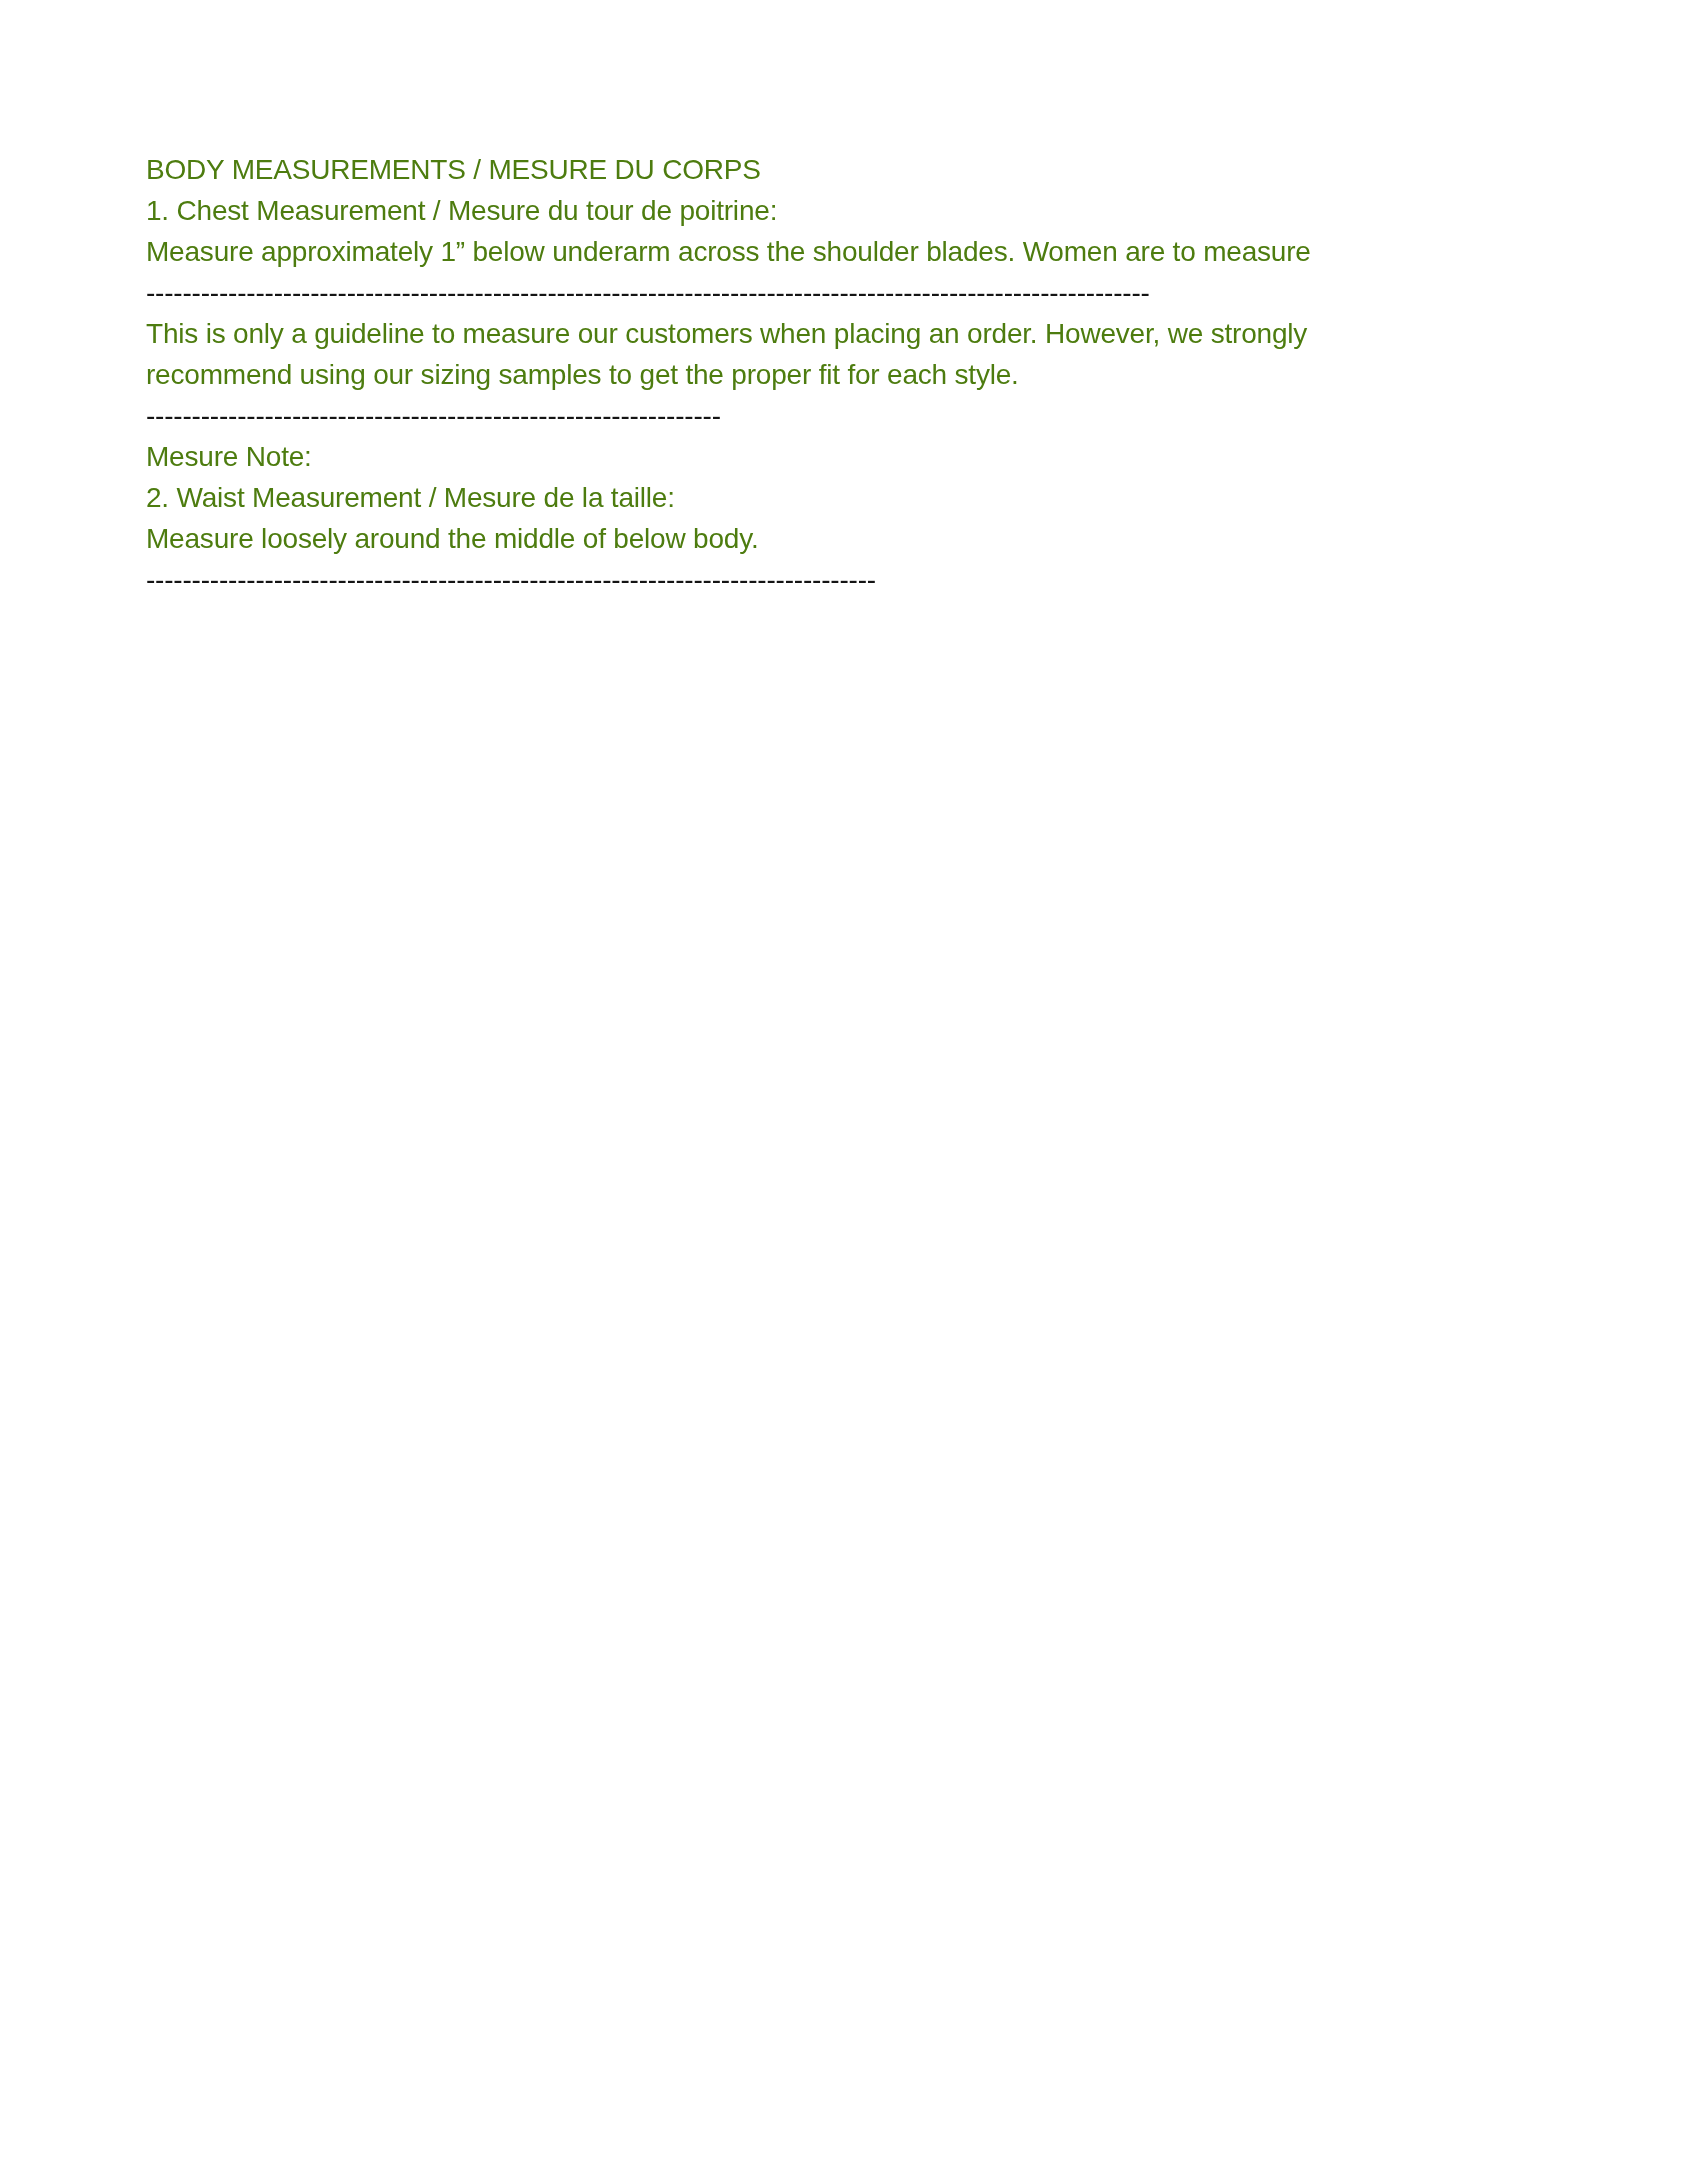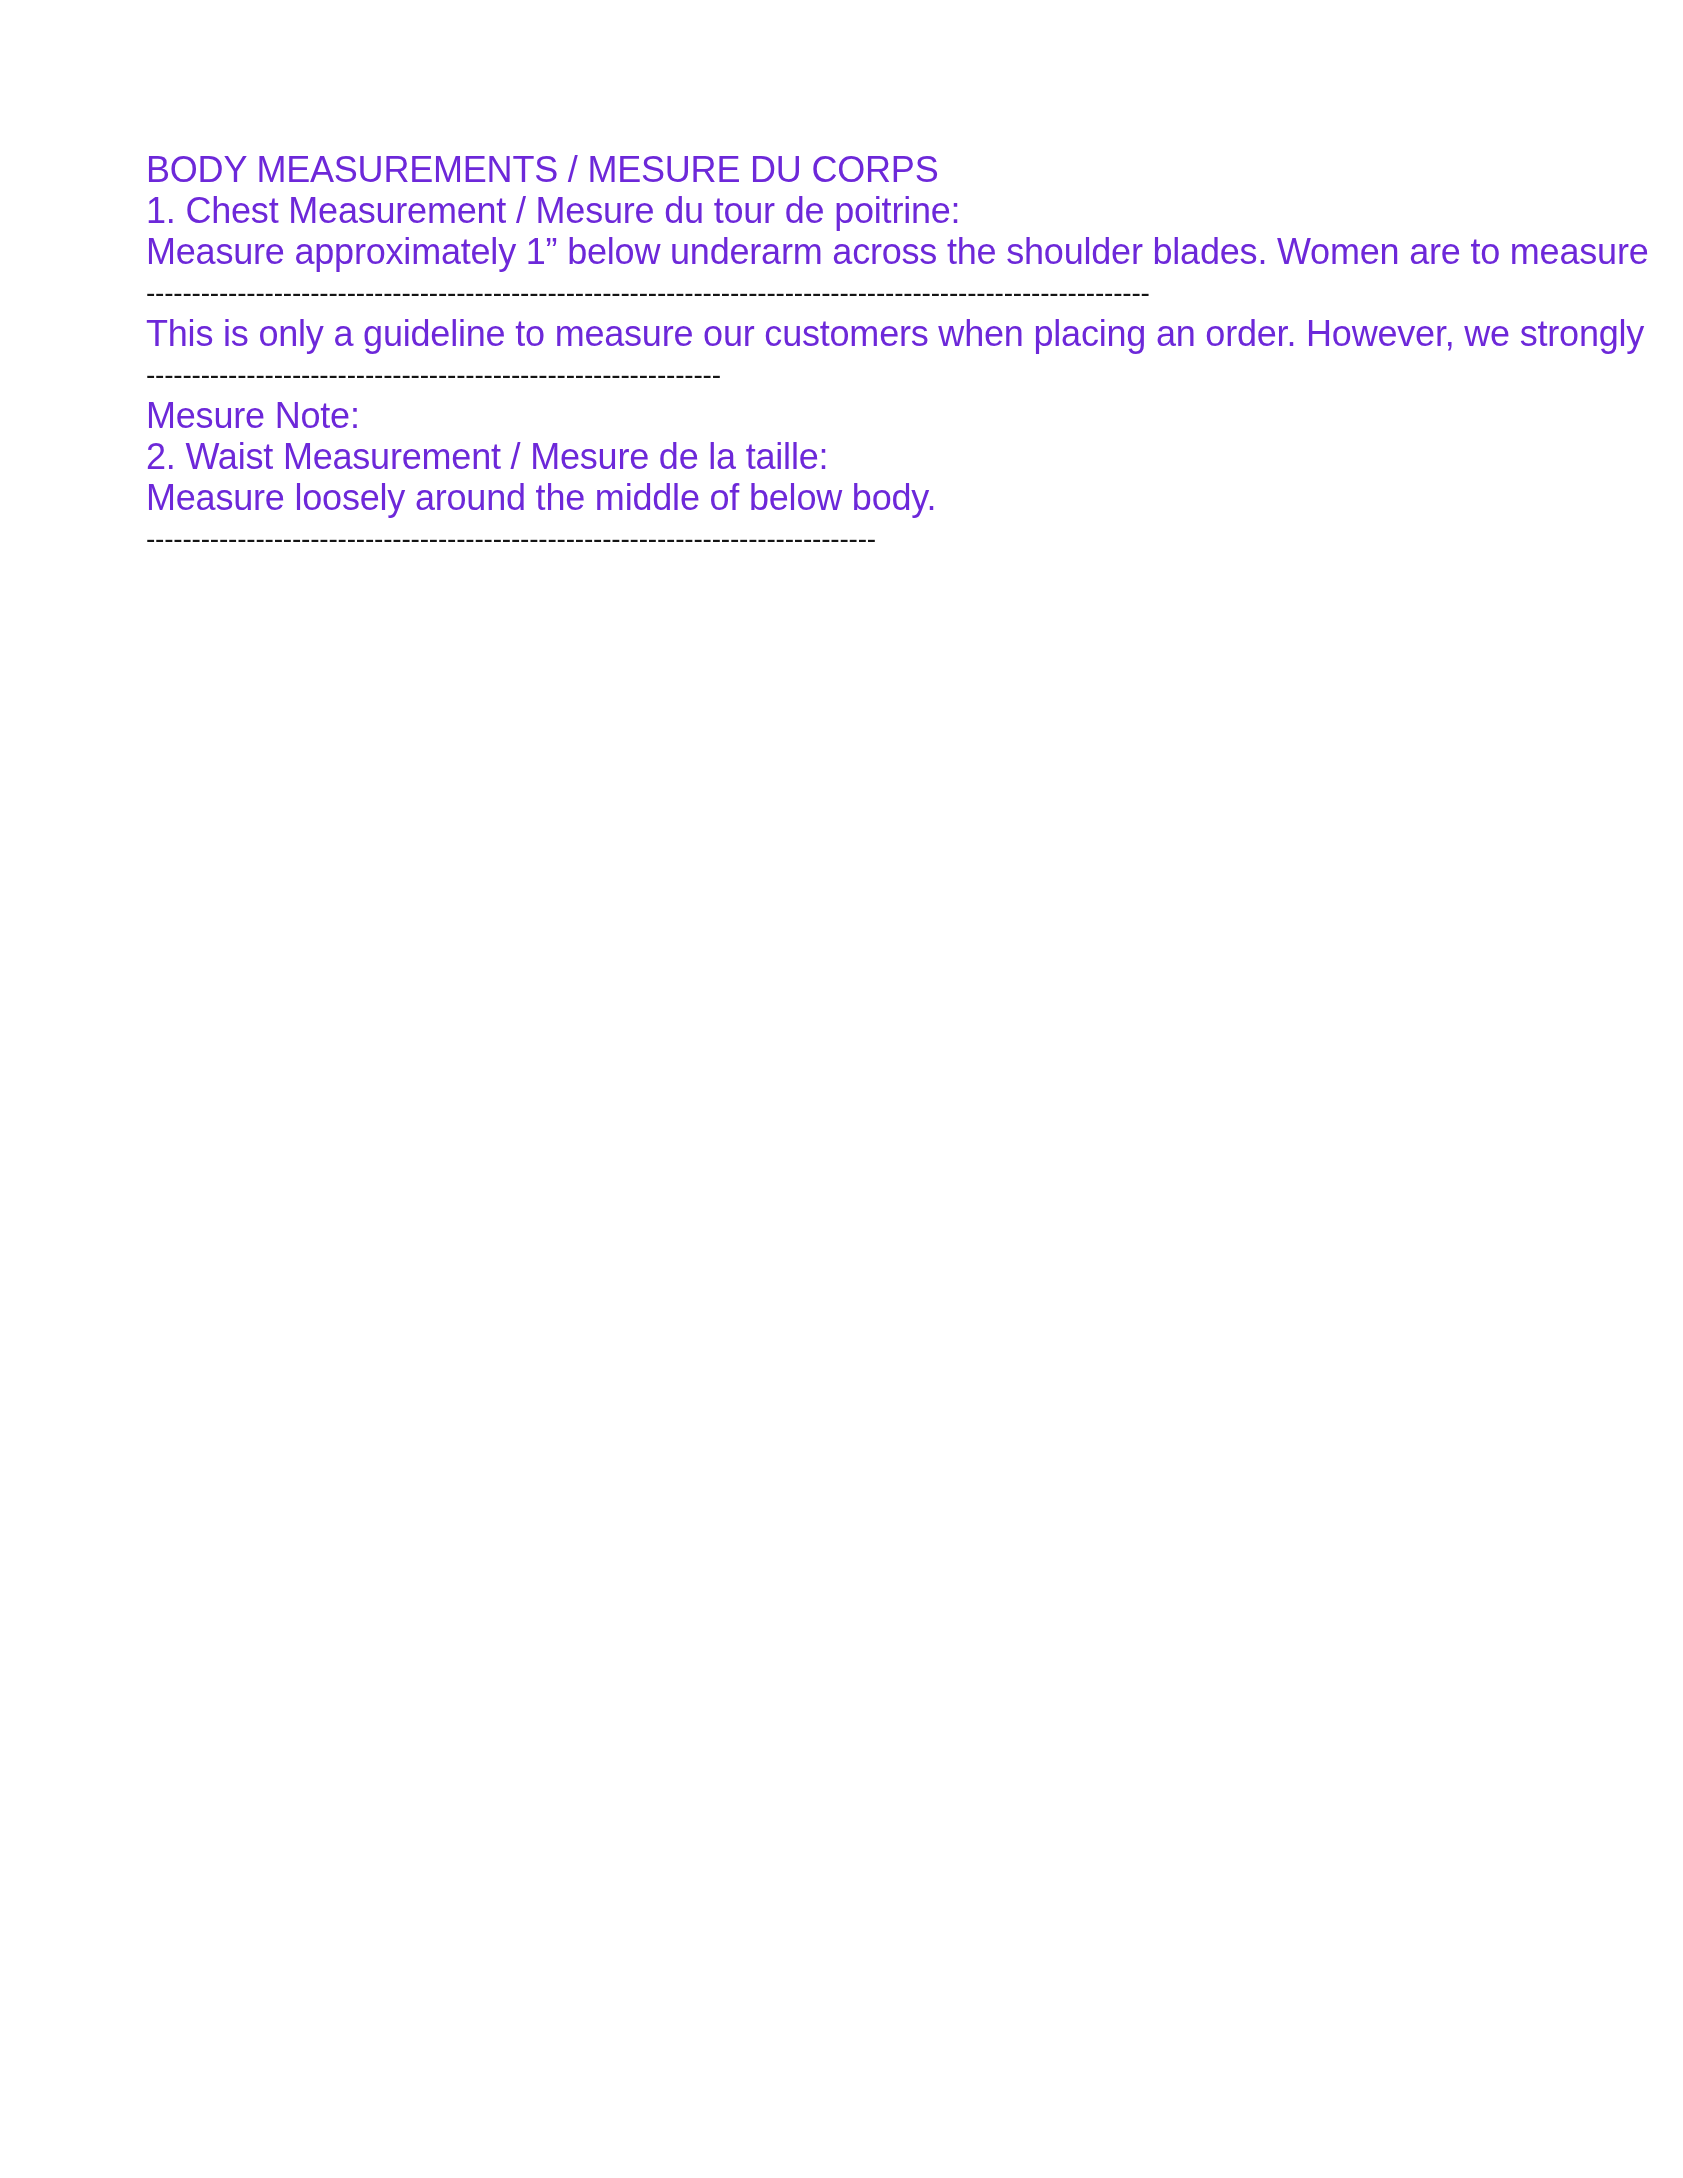--- a/index.html
+++ b/index.html
@@ -20,25 +20,25 @@
     height: 2178px;
     background: #ffffff;
   }
   .doc-body {
     position: absolute;
     left: 146px;
     top: 149px;
     width: 1406px;
   }
   .line {
-    font-size: 36px;
+    font-size: 28px;
     line-height: 41px;
     letter-spacing: -0.2px;
     white-space: pre;
-    color: #6d28d9;
+    color: #4d7c0f;
   }
   .line.heading {
     
     font-weight: 400;
   }
   .line.separator {
     font-size: 28px;
     line-height: 41px;
     letter-spacing: -0.2px;
     color: #141414;
@@ -47,20 +47,21 @@
 </head>
 <body>
 
 <div class="page">
   <div class="doc-body">
     <div class="line heading">BODY MEASUREMENTS / MESURE DU CORPS</div>
     <div class="line">1. Chest Measurement / Mesure du tour de poitrine:</div>
     <div class="line">Measure approximately 1” below underarm across the shoulder blades. Women are to measure</div>
     <div class="line separator">--------------------------------------------------------------------------------------------------------------</div>
     <div class="line">This is only a guideline to measure our customers when placing an order. However, we strongly</div>
+    <div class="line">recommend using our sizing samples to get the proper fit for each style.</div>
     <div class="line separator">---------------------------------------------------------------</div>
     <div class="line">Mesure Note:</div>
     <div class="line">2. Waist Measurement / Mesure de la taille:</div>
     <div class="line">Measure loosely around the middle of below body.</div>
     <div class="line separator">--------------------------------------------------------------------------------</div>
   </div>
 </div>
 
 
 </body></html>

